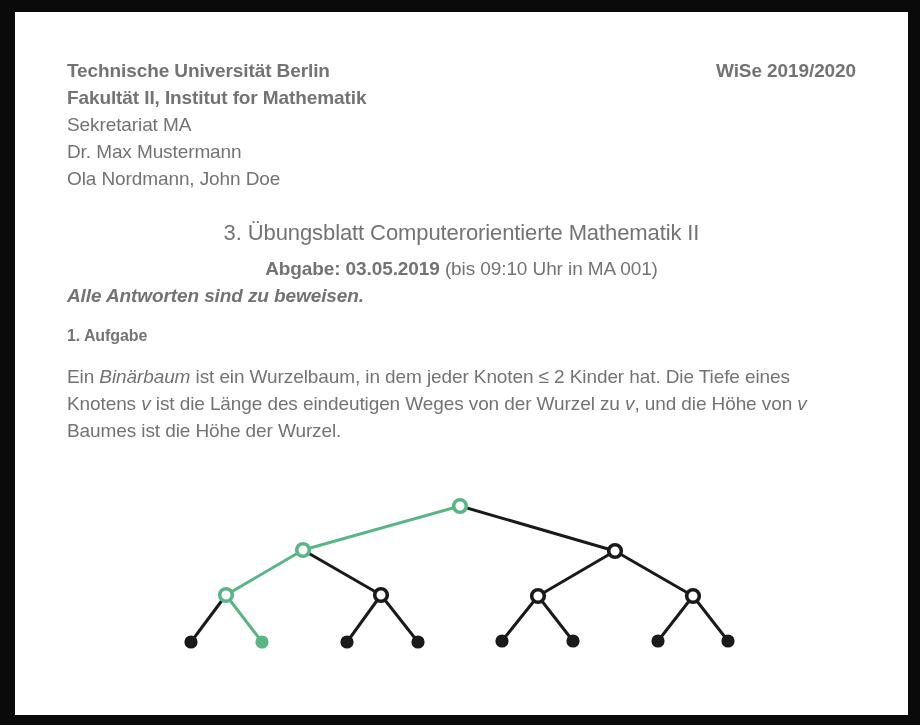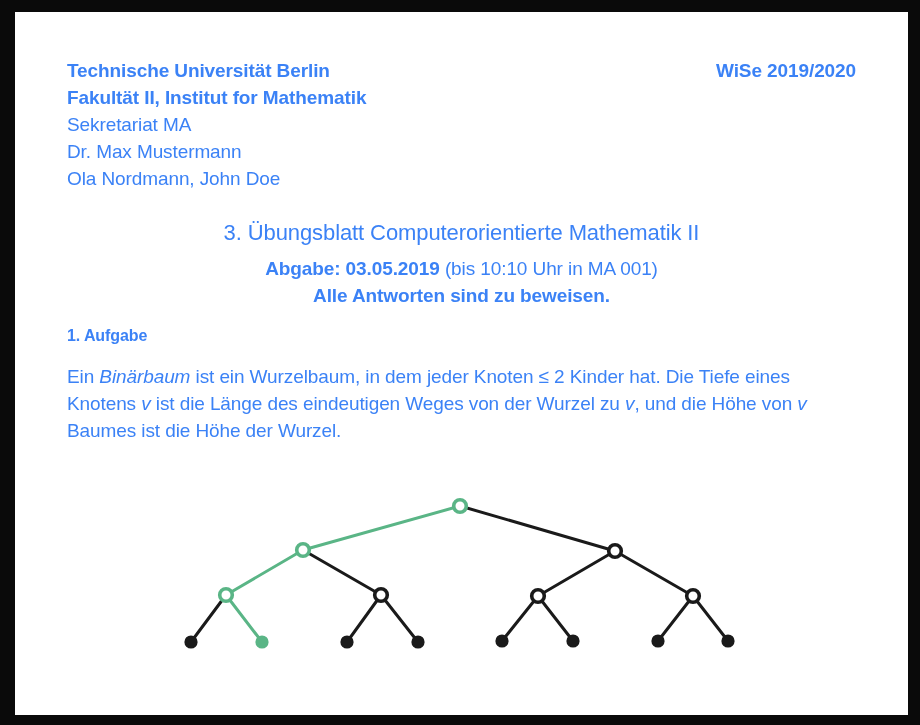--- a/index.html
+++ b/index.html
@@ -16,21 +16,21 @@
   }
   .paper-sheet {
     position: absolute;
     left: 15px; top: 12px; right: 12px; bottom: 10px;
     background: #ffffff;
   }
   .content {
     position: absolute;
     left: 0; top: 0; right: 0; bottom: 0;
     padding: 45px 52px 16px 52px;
-    color: #3b82f6;
+    color: #737373;
     font-size: 19px;
     line-height: 27px;
     letter-spacing: -0.1px;
   }
   .letterhead {
     display: flex;
     justify-content: space-between;
     align-items: flex-start;
   }
   .sender-block { text-align: left; }
@@ -42,23 +42,24 @@
     font-weight: normal;
     font-size: 22px;
     line-height: 30px;
   }
   .deadline-line {
     margin-top: 7px;
     text-align: center;
     line-height: 27px;
   }
   .proof-note {
-    text-align: center;
+    text-align: left;
     font-weight: bold;
     line-height: 27px;
+    font-style: italic;
   }
   .task-header-row {
     margin-top: 13px;
     display: flex;
     justify-content: space-between;
     align-items: baseline;
     line-height: 27px;
   }
   .task-title { font-weight: bold; font-size: 16px; }
   .task-paragraph { margin-top: 14px; }
@@ -119,21 +120,21 @@
           <div>Ola Nordmann, John Doe</div>
         </div>
         <div class="term-block">
           <div class="bold">WiSe 2019/2020</div>
         </div>
       </div>
 
       <div class="doc-title">3. Übungsblatt Computerorientierte Mathematik II</div>
 
       <div class="deadline-line">
-        <span class="bold">Abgabe: 03.05.2019</span><span> (bis 10:10 Uhr in MA 001)</span>
+        <span class="bold">Abgabe: 03.05.2019</span><span> (bis 09:10 Uhr in MA 001)</span>
       </div>
 
       <div class="proof-note">Alle Antworten sind zu beweisen.</div>
 
       <div class="task-header-row">
         <span class="task-title">1. Aufgabe</span>
       </div>
 
       <div class="task-paragraph" id="task-paragraph">
           <div class="para-line"><span>Ein </span><em>Binärbaum</em><span> ist ein Wurzelbaum, in dem jeder Knoten ≤ 2 Kinder hat. Die Tiefe eines</span></div>

